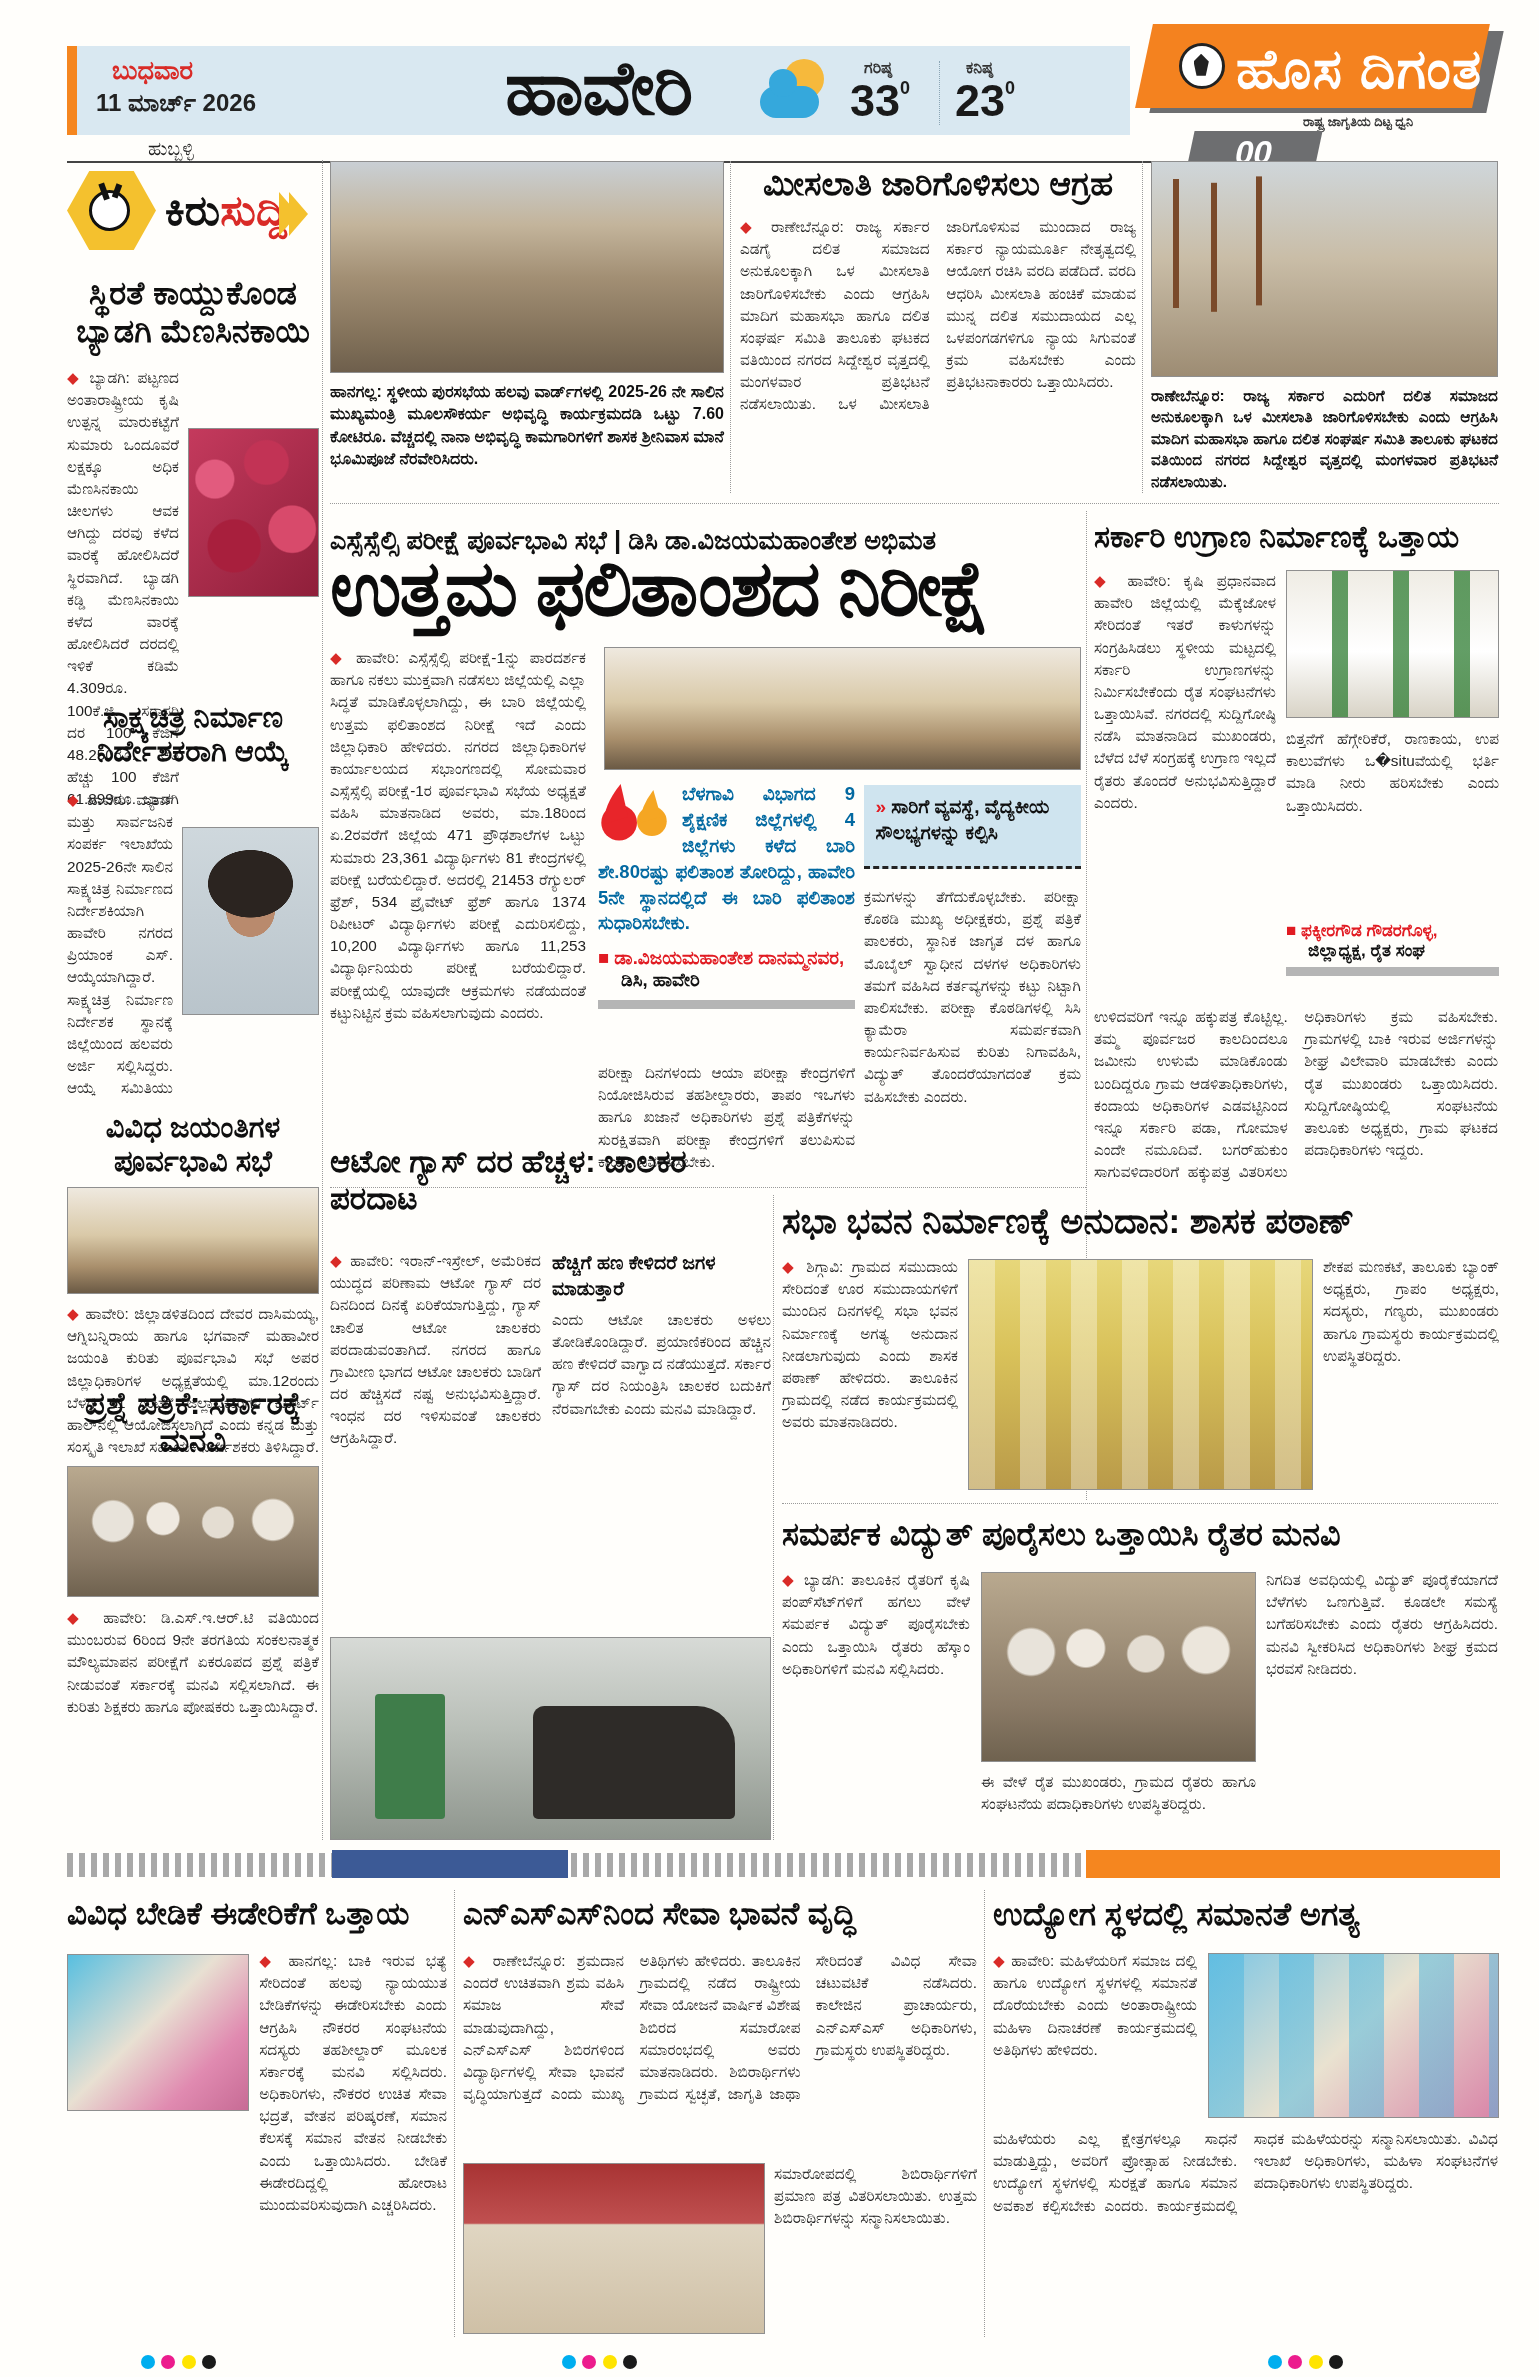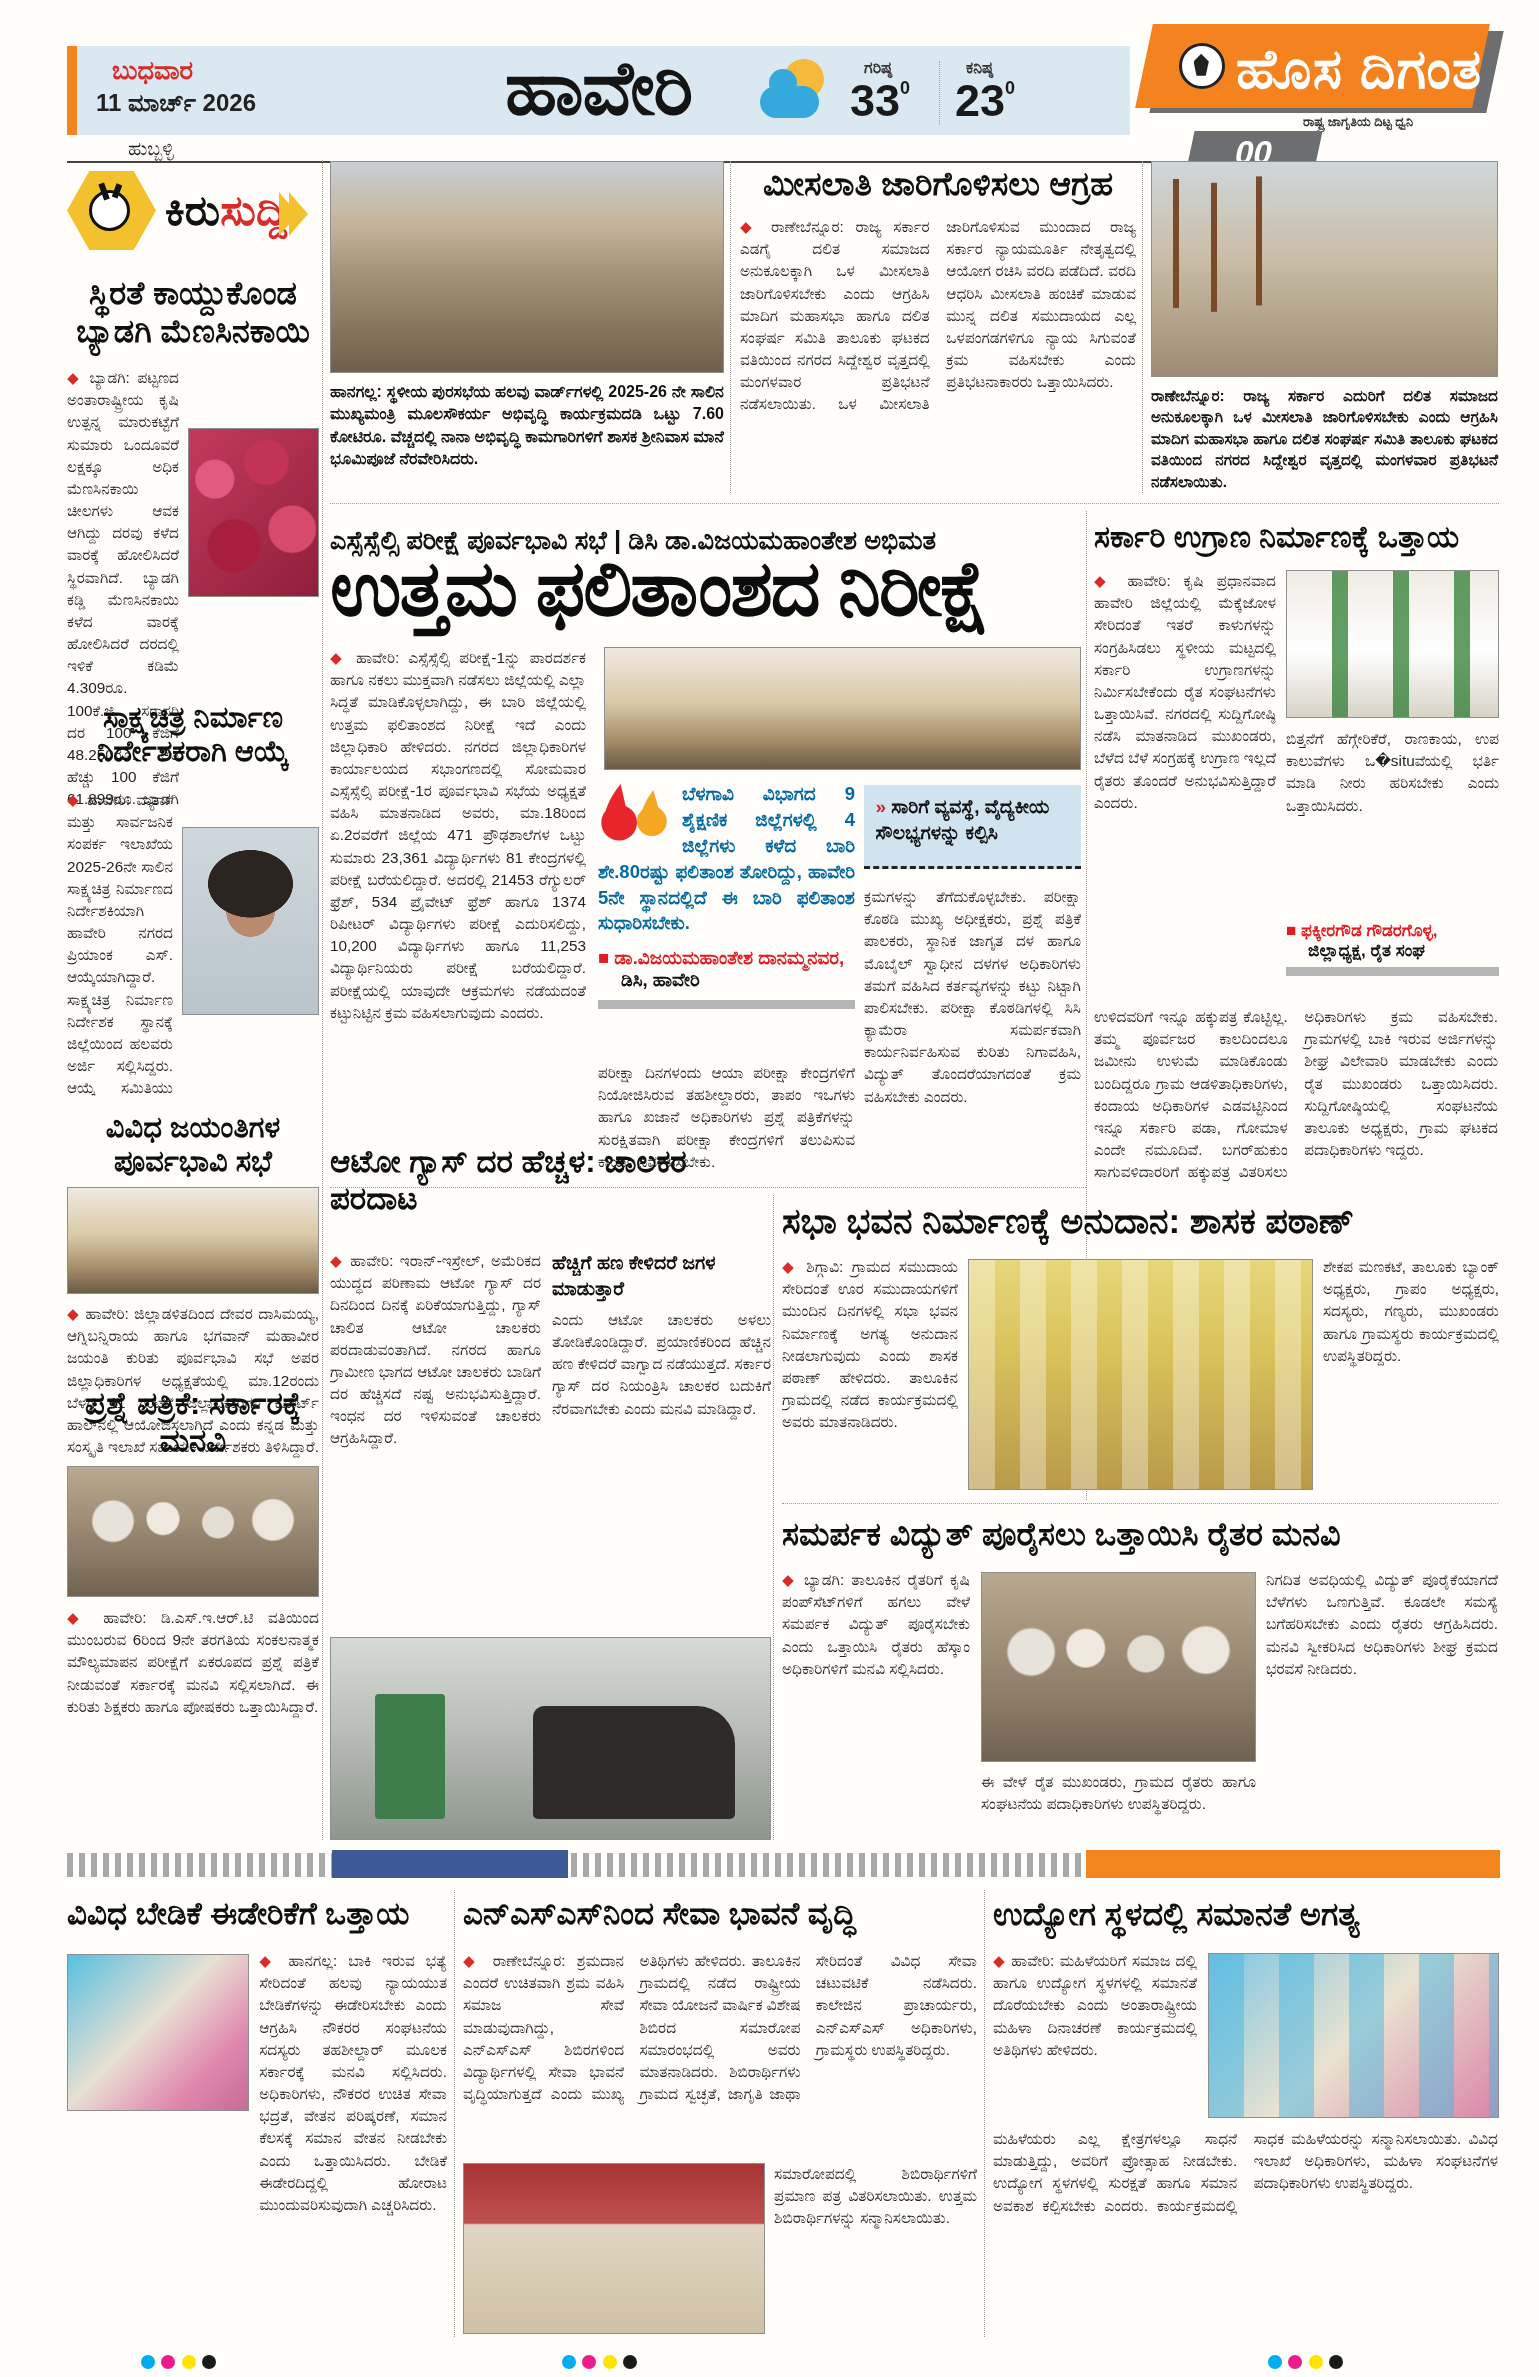--- a/index.html
+++ b/index.html
@@ -11,21 +11,21 @@
   .center{text-align:center;}
   .byline-diamond::before{content:"◆ ";color:#d92b27;font-weight:bold;}
   .caption{font-size:16px;font-weight:bold;line-height:1.4;text-align:justify;color:#111;}
   .dot-v{border-left:1.9px dotted #9a9a9a;width:0;}
   .dot-h{border-top:1.9px dotted #9a9a9a;height:0;}
   
   .band{background:#d9e8f1;}
   .orangebar{background:#f5861f;}
   .day{color:#d92b27;font-weight:bold;font-size:25.6px;}
   .date{font-size:24px;font-weight:bold;color:#222;}
-  .edition{font-size:19px;color:#222;}
+  .edition{font-size:19px;color:#222;margin-left:20px;}
   .city{font-size:75px;font-weight:bold;color:#141414;letter-spacing:-1.3px;}
   .wx-label{font-size:16px;font-weight:bold;color:#333;}
   .wx-temp{font-size:45px;font-weight:bold;color:#1a1a1a;line-height:1;}
   .wx-deg{font-size:18px;vertical-align:top;font-weight:bold;}
   .sun{width:40px;height:40px;border-radius:50%;background:#f6b93c;}
   .cloud{width:59px;height:32px;border-radius:19px;background:#35a8dc;}
   .cloud::before{content:"";position:absolute;left:9px;top:-16.6px;width:28px;height:28px;border-radius:50%;background:#35a8dc;}
   .logo-shadow{background:#6d6e70;transform:skewX(-12deg);}
   .logo-face{background:#f4821f;transform:skewX(-12deg);}
   .logo-text{color:#fff;font-size:55px;font-weight:bold;letter-spacing:1.3px;white-space:nowrap;}

